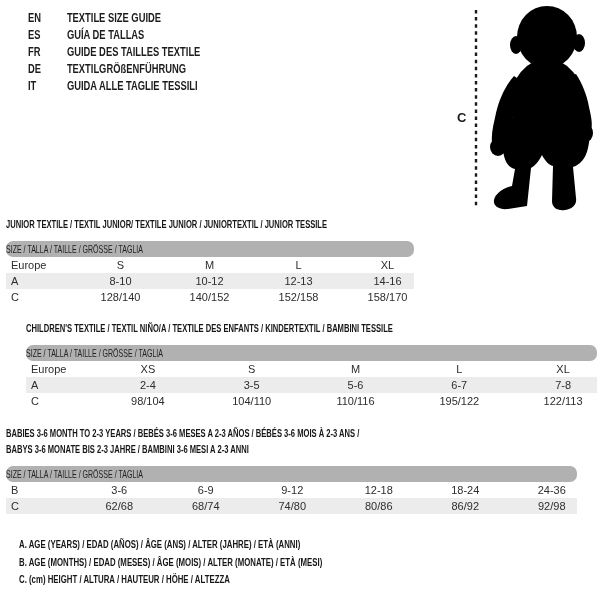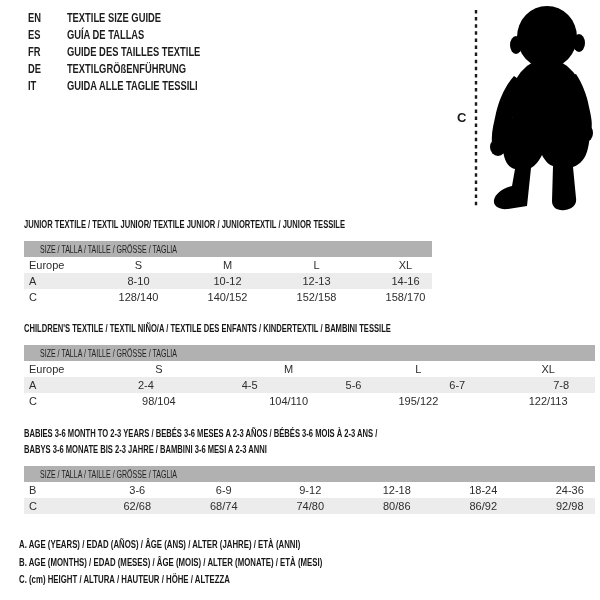--- a/index.html
+++ b/index.html
@@ -16,32 +16,32 @@
     font-weight:bold;font-size:13px;
     transform:scaleX(0.72);transform-origin:0 0;
   }
   .lang-code{width:54px;flex:0 0 54px;}
 
   
   .figure{position:absolute;left:448px;top:0;width:152px;height:215px;}
   .figure svg{display:block;}
 
   
-  .section{position:absolute;left:24px;}
+  .section{position:absolute;left:6px;}
   .s1{top:216px;width:408px;}
-  .s2{top:320px;width:571px;}
+  .s2{top:320px;width:571px;margin-left:20px;}
   .s3{top:425px;width:571px;}
   .stitle{
     font-weight:bold;font-size:11.5px;line-height:16px;white-space:nowrap;
     transform:scaleX(0.66);transform-origin:0 0;
     margin-bottom:9px;color:#161616;
   }
   .size-header{
     height:16px;line-height:16px;background:var(--bar-bg,#b1b1b1);
-    padding-left:16px;font-size:11px;color:#222;white-space:nowrap;overflow:visible;
+    padding-left:0;font-size:11px;color:#222;white-space:nowrap;overflow:visible;border-radius:7px;
   }
   .cond{display:inline-block;transform:scaleX(0.64);transform-origin:0 50%;}
   .trow{display:flex;height:16px;line-height:16px;font-size:11px;color:#2d2d2d;gap:36px;}
   .trow.shaded{background:var(--alt-bg,#ececec);}
   .tlabel{flex:0 0 47px;padding-left:5px;text-align:left;}
   .tcell{flex:1;text-align:center;}
 
   
   .footnotes{position:absolute;left:19px;top:536px;}
   .footnote{
@@ -133,37 +133,39 @@
     <div class="stitle">
         <div>CHILDREN'S TEXTILE / TEXTIL NIÑO/A / TEXTILE DES ENFANTS / KINDERTEXTIL / BAMBINI TESSILE</div>
       </div>
     <div class="table">
       <div class="size-header">
         <span class="cond">SIZE / TALLA / TAILLE / GRÖSSE / TAGLIA</span>
       </div>
       <div>
           <div class="trow">
             <div class="tlabel">Europe</div>
+            <div class="tcell">XS</div>
             <div class="tcell">S</div>
             <div class="tcell">M</div>
             <div class="tcell">L</div>
             <div class="tcell">XL</div>
           </div>
           <div class="trow shaded">
             <div class="tlabel">A</div>
             <div class="tcell">2-4</div>
-            <div class="tcell">4-5</div>
+            <div class="tcell">3-5</div>
             <div class="tcell">5-6</div>
             <div class="tcell">6-7</div>
             <div class="tcell">7-8</div>
           </div>
           <div class="trow">
             <div class="tlabel">C</div>
             <div class="tcell">98/104</div>
             <div class="tcell">104/110</div>
+            <div class="tcell">110/116</div>
             <div class="tcell">195/122</div>
             <div class="tcell">122/113</div>
           </div>
         </div>
     </div>
   </section>
 
   <section class="section s3">
     <div class="stitle">
         <div>BABIES 3-6 MONTH TO 2-3 YEARS / BEBÉS 3-6 MESES A 2-3 AÑOS / BÉBÉS 3-6 MOIS À 2-3 ANS /</div>

